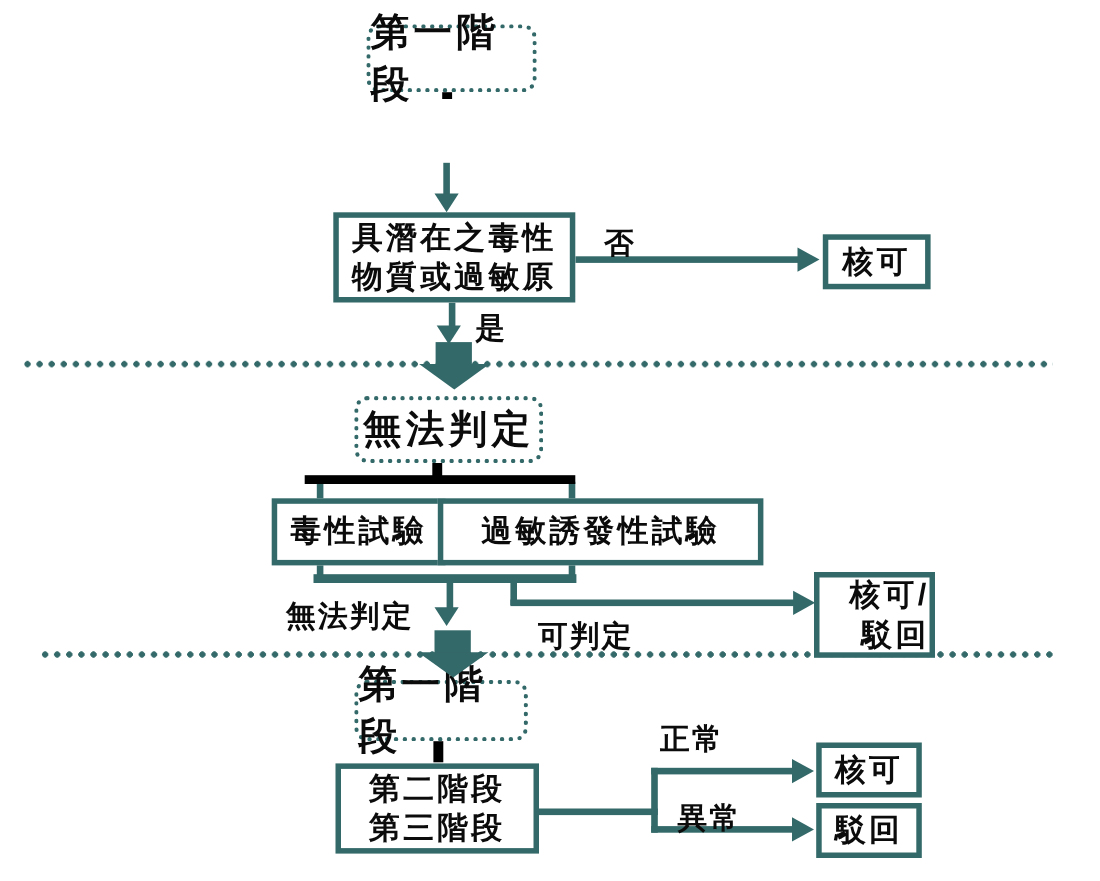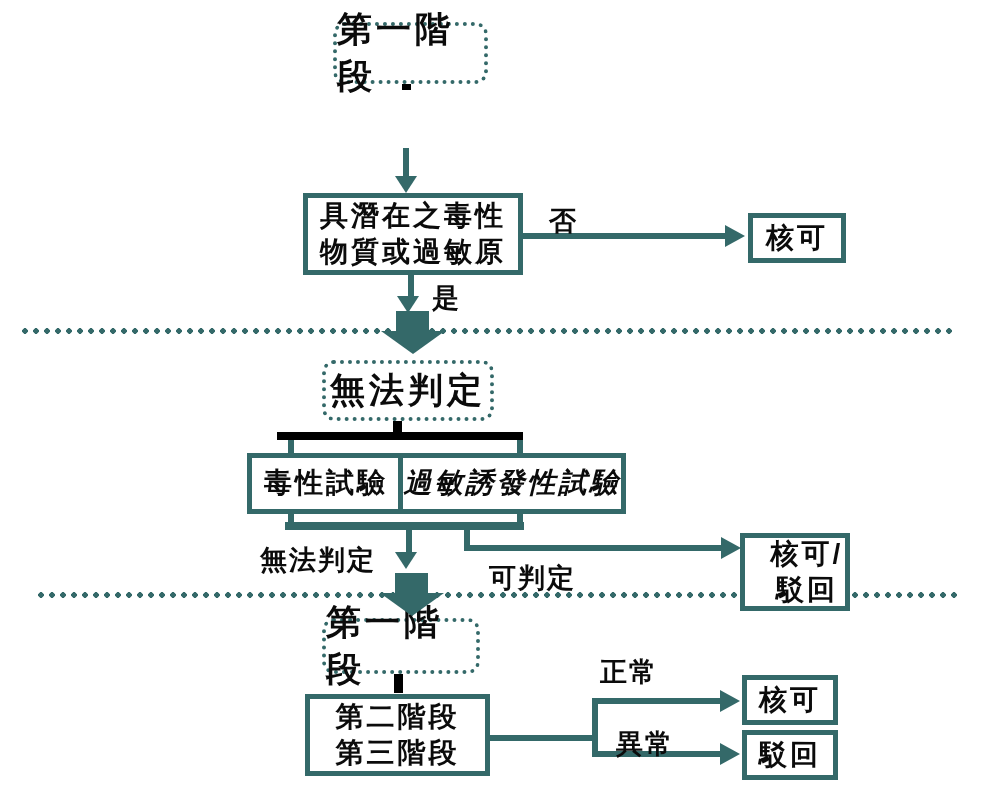--- a/index.html
+++ b/index.html
@@ -49,21 +49,21 @@
     position:absolute;width:0;height:0;z-index:5;
     border-left:32px solid transparent;border-right:32px solid transparent;
     border-top:23px solid var(--accent);
   }
   .dots{
     position:absolute;height:6px;z-index:0;
     background-image:radial-gradient(circle at 3px 3px,var(--accent) 2.6px,transparent 3px);
     background-size:11px 6px;background-repeat:repeat-x;
   }
   .two-line{line-height:1.28;}
-  .left-text{align-items:center;padding-left:24px;text-align:left;margin-top:13px;}
+  .left-text{align-items:flex-end;padding-left:24px;text-align:left;}
 </style>
 </head>
 <body>
 
 <div class="canvas">
 
   <div class="dots" style="left:22px;top:328px;width:935px;"></div>
   <div class="dots" style="left:38px;top:592px;width:920px;"></div>
 
   <div class="dbox" style="left:333px;top:22px;width:155px;height:62px;">
@@ -102,21 +102,21 @@
 
   <div class="stub" style="left:393px;top:418px;width:9px;height:16px;"></div>
   <div class="blackbar" style="left:277px;top:432px;width:246px;height:8px;"></div>
 
   <div class="vline" style="left:288px;top:438px;width:6px;height:88px;"></div>
   <div class="vline" style="left:517px;top:438px;width:6px;height:88px;"></div>
 
   <div class="box" style="left:210px;top:453px;width:158px;height:61px;margin-left:37px;">
     <span>毒性試驗</span>
   </div>
-  <div class="box" style="left:398px;top:453px;width:228px;height:61px;font-style:italic;">
+  <div class="box" style="left:398px;top:453px;width:296px;height:61px;">
     <span>過敏誘發性試驗</span>
   </div>
 
   <div class="hline" style="left:285px;top:522px;width:239px;height:8px;"></div>
 
   <div class="vline" style="left:406px;top:529px;width:6px;height:25px;"></div>
   <div class="ah-down" style="left:395px;top:552px;"></div>
   <div class="label" style="left:260px;top:542px;text-align:right;">無法判定</div>
 
   <div class="vline" style="left:464px;top:529px;width:6px;height:21px;"></div>

